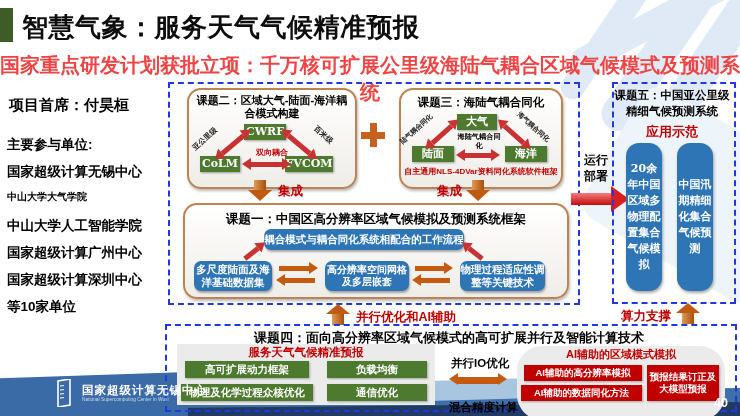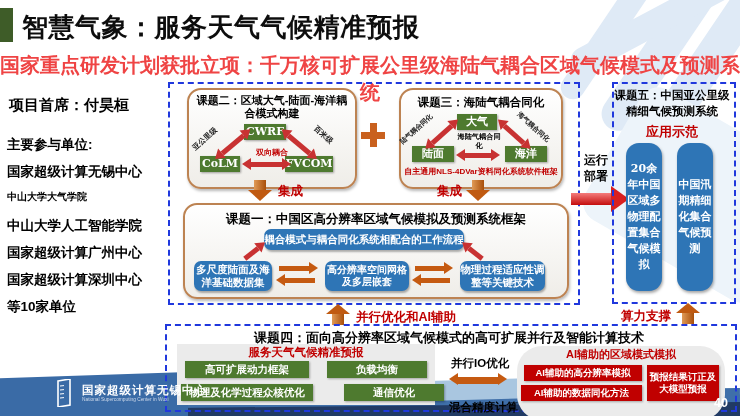--- a/index.html
+++ b/index.html
@@ -159,21 +159,21 @@
   <div class="bup" style="left:676px;top:303px;"></div>
 
   <div class="abs dashed" style="left:165px;top:324px;width:568px;height:84px;background:transparent;"></div>
   <div class="abs b ctr" style="left:165px;top:329px;width:568px;font-size:13px;color:#000;">课题四：面向高分辨率区域气候模式的高可扩展并行及智能计算技术</div>
 
   <div class="gray-panel" style="left:177px;top:344px;width:258px;height:61px;">
     <div class="abs red-t ctr" style="left:0;top:1px;width:258px;font-size:11.5px;">服务天气气候精准预报</div>
     <div class="gbox" style="left:150px;top:17px;width:100px;height:17px;line-height:17px;font-size:10.5px;">负载均衡</div>
     <div class="gbox" style="left:8px;top:17px;width:124px;height:17px;line-height:17px;font-size:10.5px;">高可扩展动力框架</div>
     <div class="gbox" style="left:4px;top:40px;width:132px;height:17px;line-height:17px;font-size:10.5px;">物理及化学过程众核优化</div>
-    <div class="gbox" style="left:150px;top:40px;width:100px;height:17px;line-height:17px;font-size:10.5px;margin-left:17px;">通信优化</div>
+    <div class="gbox" style="left:150px;top:40px;width:100px;height:17px;line-height:17px;font-size:10.5px;">通信优化</div>
   </div>
 
   <div class="abs b" style="left:451px;top:356px;font-size:11.5px;color:#000;">并行IO优化</div>
   <div class="arr2 or" style="left:458px;top:377px;width:40px;height:7px;"></div>
   <div class="abs b" style="left:449px;top:400px;font-size:11.5px;color:#000;">混合精度计算</div>
 
   <div class="gray-panel" style="left:517px;top:346px;width:208px;height:74px;background:#ebebeb;border-radius:25px;">
     <div class="abs red-t ctr" style="left:0;top:1px;width:208px;font-size:11px;">AI辅助的区域模式模拟</div>
     <div class="rbox" style="left:7px;top:19px;width:118px;height:16px;font-size:9.5px;">AI辅助的高分辨率模拟</div>
     <div class="rbox" style="left:4px;top:39px;width:121px;height:16px;font-size:9.5px;">AI辅助的数据同化方法</div>

